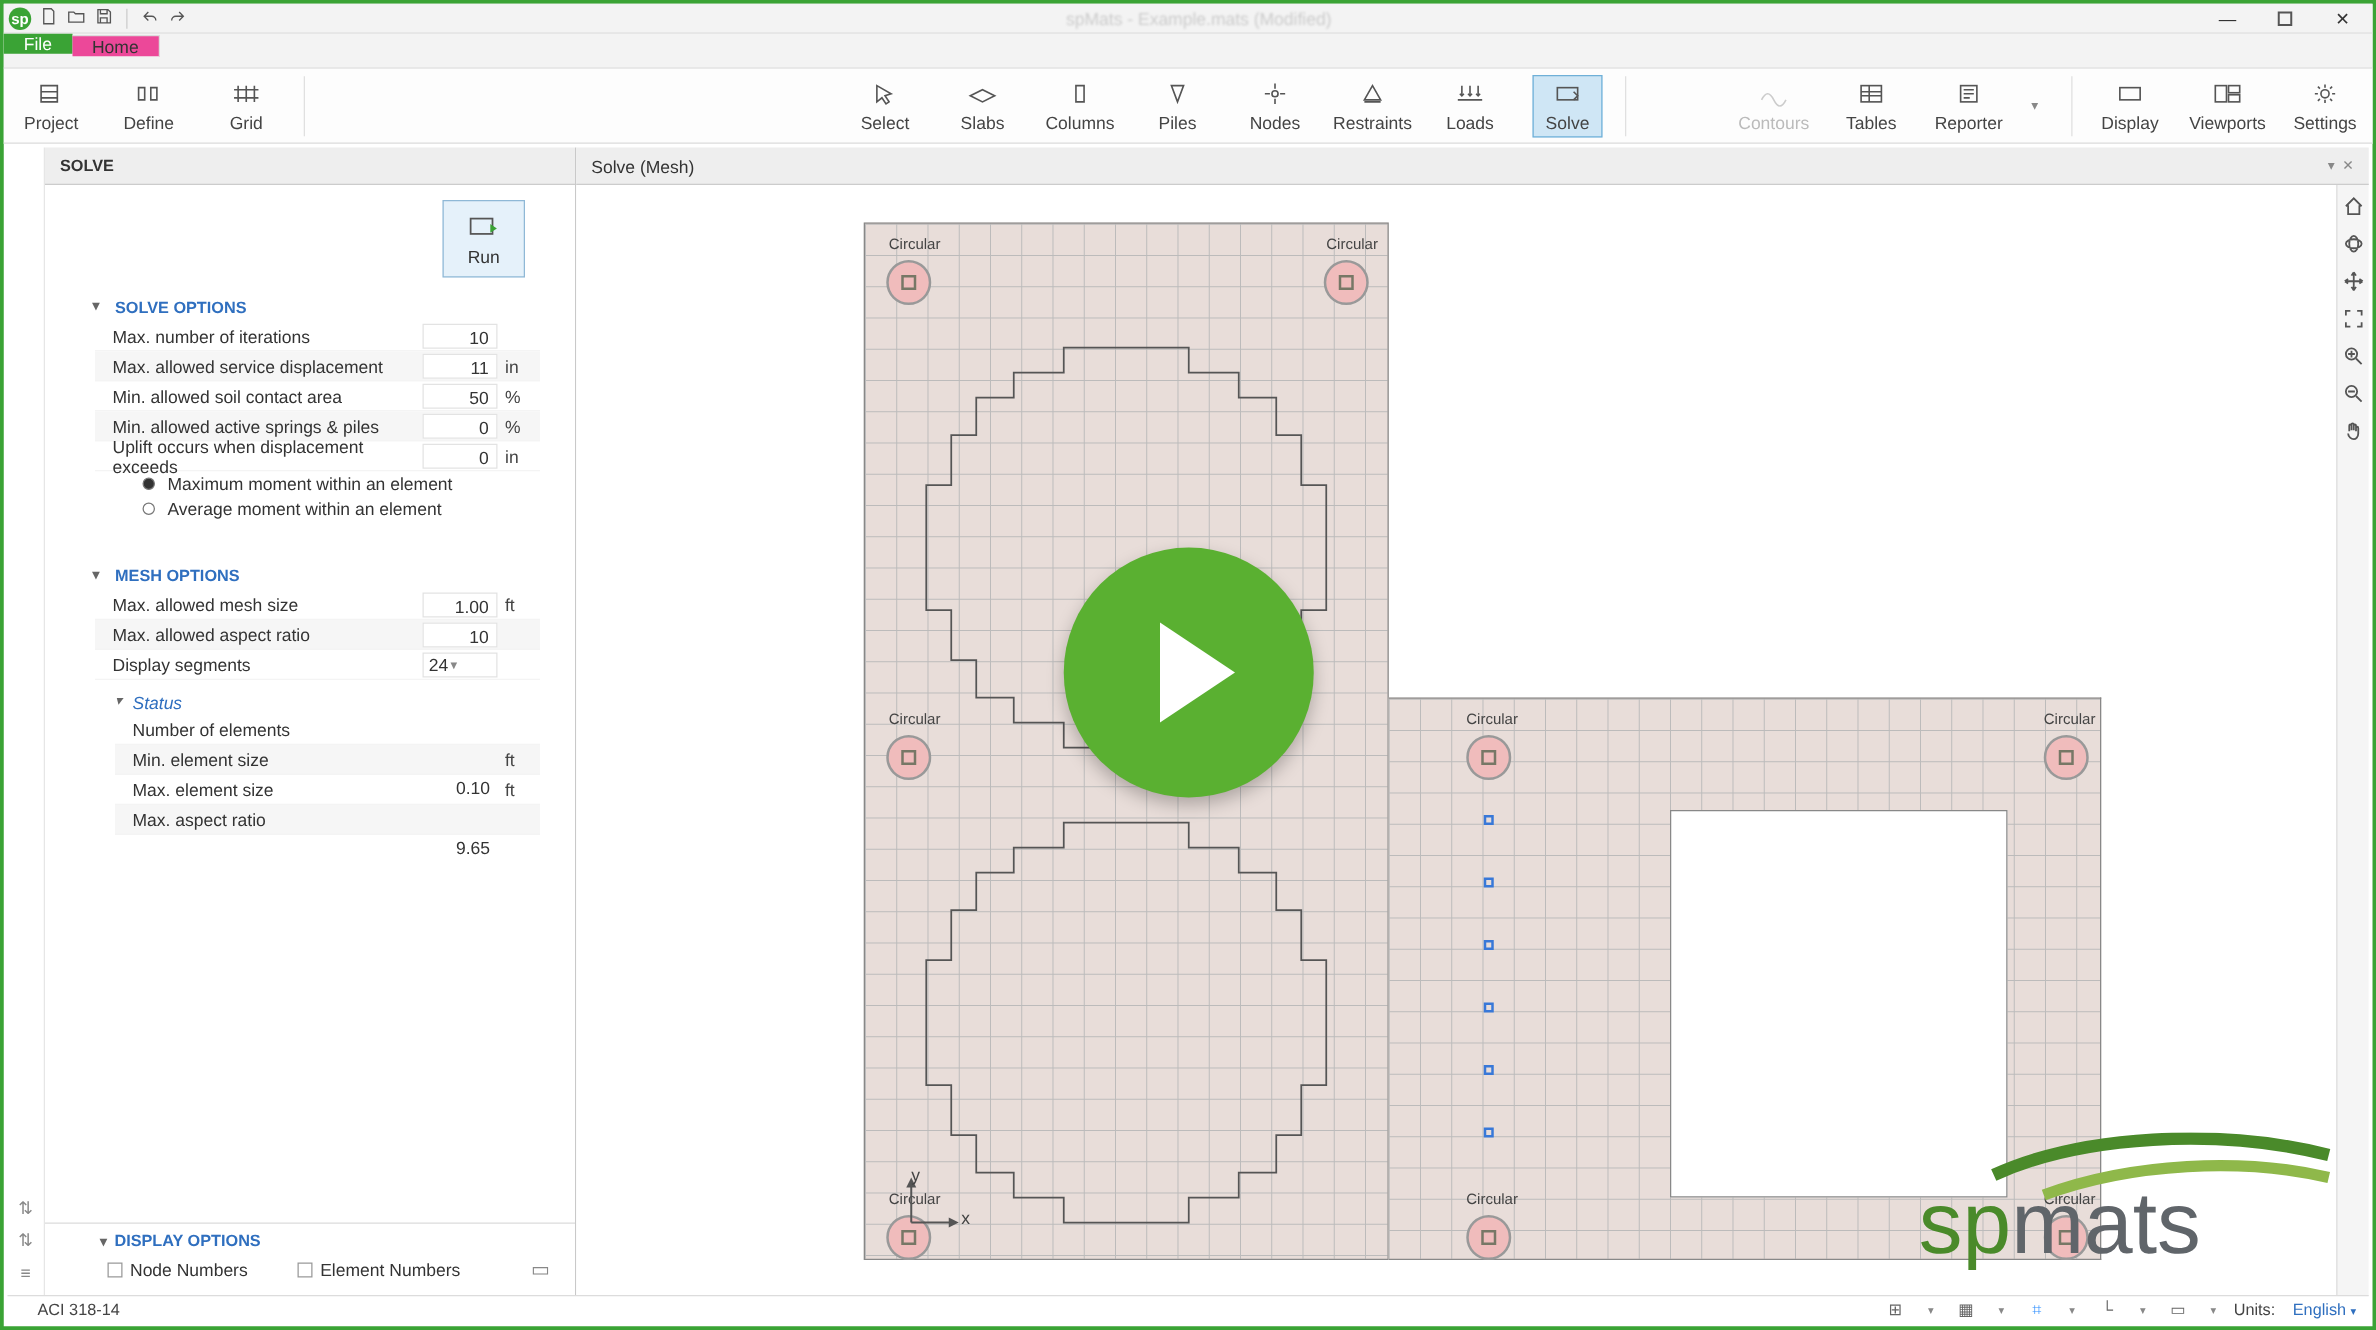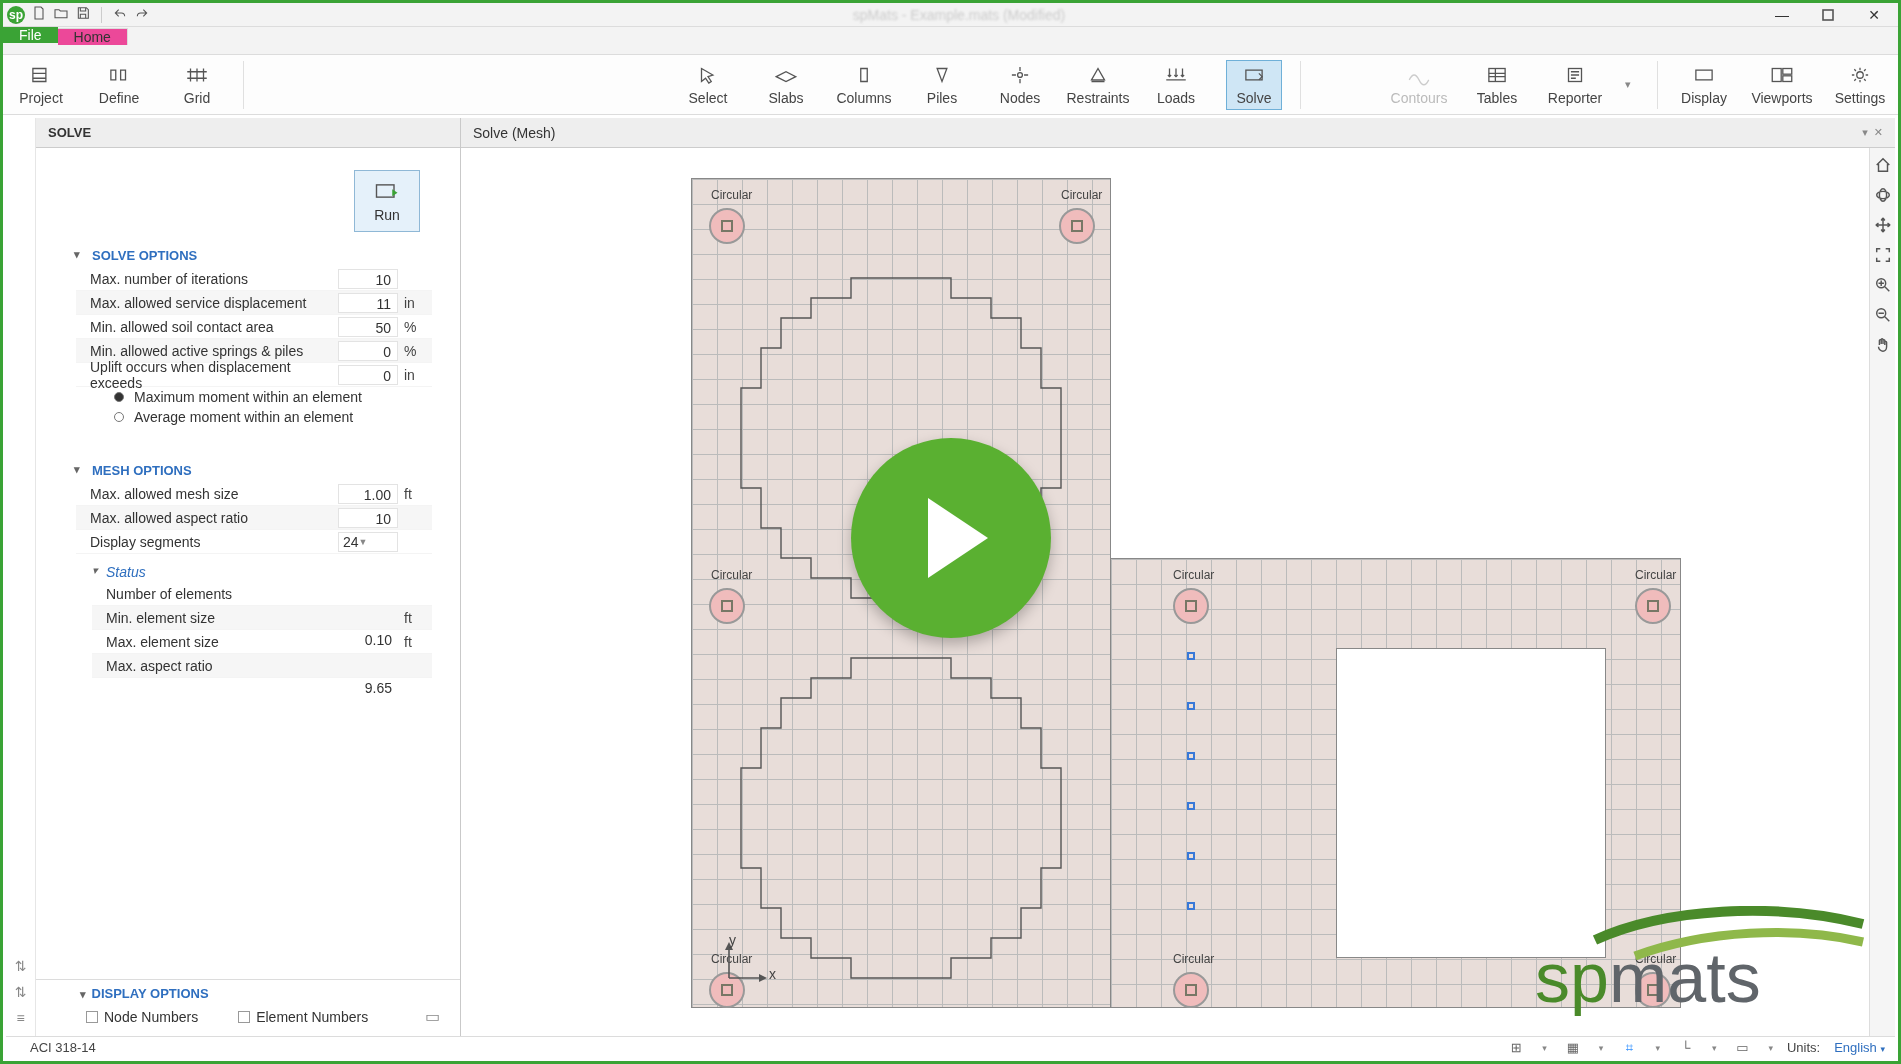--- a/index.html
+++ b/index.html
@@ -30,21 +30,21 @@
   .ribbon .ritem.sel { background: #cfe6f5; border: 1px solid #6fb0d8; }
   .ribbon .ritem svg { width: 26px; height: 22px; }
   .ribbon .rsep { width: 1px; height: 48px; background: #e0e0e0; }
   .ribbon .spacer { flex: 1; }
   .ribbon .caret { width: 14px; font-size: 11px; color: #888; align-self: center; }
 
   
   .main { position: absolute; left: 3px; right: 3px; top: 115px; bottom: 25px; display: flex; }
   .sidepanel { width: 425px; border-right: 1px solid #c9c9c9; background: #fff; display: flex; flex-direction: column; }
   .sidepanel .sp-title { background: #eee; border-bottom: 1px solid #ccc; padding: 6px 12px; font-weight: 600; font-size: 13px; height: 30px; display:flex; align-items:center;}
-  .sidepanel .run-row { display: flex; justify-content: flex-end; padding: 22px 40px 6px; }
+  .sidepanel .run-row { display: flex; justify-content: flex-end; padding: 12px 40px 6px; }
   .sidepanel .run-btn { width: 66px; height: 62px; border: 1px solid #8fb8d6; background: #e5f1fa; display: flex; flex-direction: column; align-items: center; justify-content: center; gap: 4px; font-size: 14px; cursor: pointer; }
   .sidepanel .run-btn svg { width: 28px; height: 24px; }
   .sidepanel .section-hdr { color: #2f6fbf; font-weight: 600; font-size: 13px; padding: 10px 12px 4px 30px; position: relative; }
   .sidepanel .section-hdr::before { content: "▾"; position: absolute; left: 38px; font-size: 11px; color: #666; }
   .sidepanel .section-hdr { padding-left: 56px; }
   .sidepanel .sub-hdr { color: #2f6fbf; font-style: italic; font-size: 14px; padding: 10px 12px 2px 70px; position: relative; }
   .sidepanel .sub-hdr::before { content: "▾"; position: absolute; left: 56px; font-size: 11px; color: #666; }
 
   .optrow { display: flex; align-items: center; height: 24px; margin-left: 40px; margin-right: 28px; padding: 0 10px 0 14px; font-size: 14px; border-bottom: 1px solid #f4f4f4; }
   .optrow.alt { background: #f6f6f6; }

